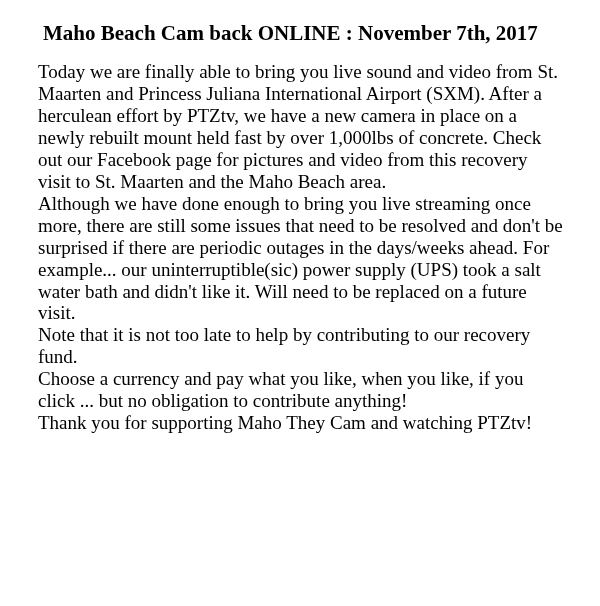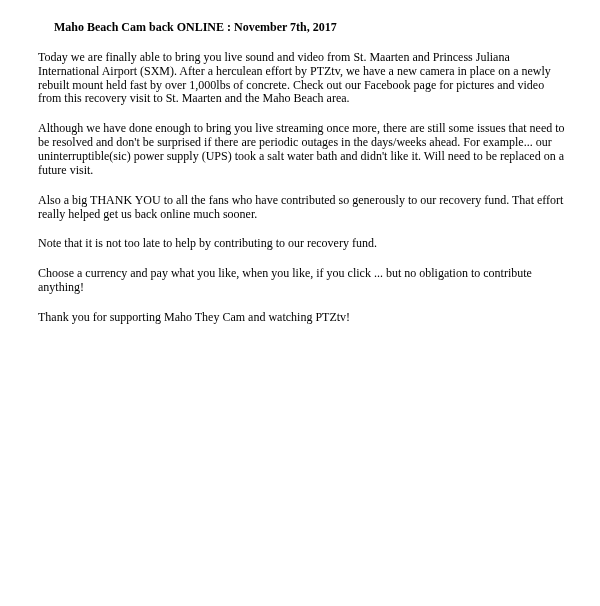--- a/index.html
+++ b/index.html
@@ -13,35 +13,34 @@
     overflow: hidden;
     font-family: "Liberation Serif", "DejaVu Serif", serif;
     color: #000000;
   }
   .message {
     padding: 21px 35px 0 38px;
     box-sizing: border-box;
     width: 600px;
   }
   .message h1 {
-    font-size: 12px;
+    font-size: 21px;
     line-height: 1.15;
     font-weight: bold;
-    margin: 0 0 16px 16px;
+    margin: 0 0 16px 5px;
   }
   .message p {
-    font-size: 12px;
+    font-size: 19px;
     line-height: 1.155;
-    margin: 16px 0;
+    margin: 0 0;
   }
 </style>
 </head>
 <body>
 
 <div class="message">
   <h1>Maho Beach Cam back ONLINE : November 7th, 2017</h1>
   <p>Today we are finally able to bring you live sound and video from St. Maarten and Princess Juliana International Airport (SXM). After a herculean effort by PTZtv, we have a new camera in place on a newly rebuilt mount held fast by over 1,000lbs of concrete. Check out our Facebook page for pictures and video from this recovery visit to St. Maarten and the Maho Beach area.</p>
   <p>Although we have done enough to bring you live streaming once more, there are still some issues that need to be resolved and don't be surprised if there are periodic outages in the days/weeks ahead. For example... our uninterruptible(sic) power supply (UPS) took a salt water bath and didn't like it. Will need to be replaced on a future visit.</p>
-  <p>Also a big THANK YOU to all the fans who have contributed so generously to our recovery fund. That effort really helped get us back online much sooner.</p>
   <p>Note that it is not too late to help by contributing to our recovery fund.</p>
   <p>Choose a currency and pay what you like, when you like, if you click ... but no obligation to contribute anything!</p>
   <p>Thank you for supporting Maho They Cam and watching PTZtv!</p>
 </div>
 
 </body></html>

